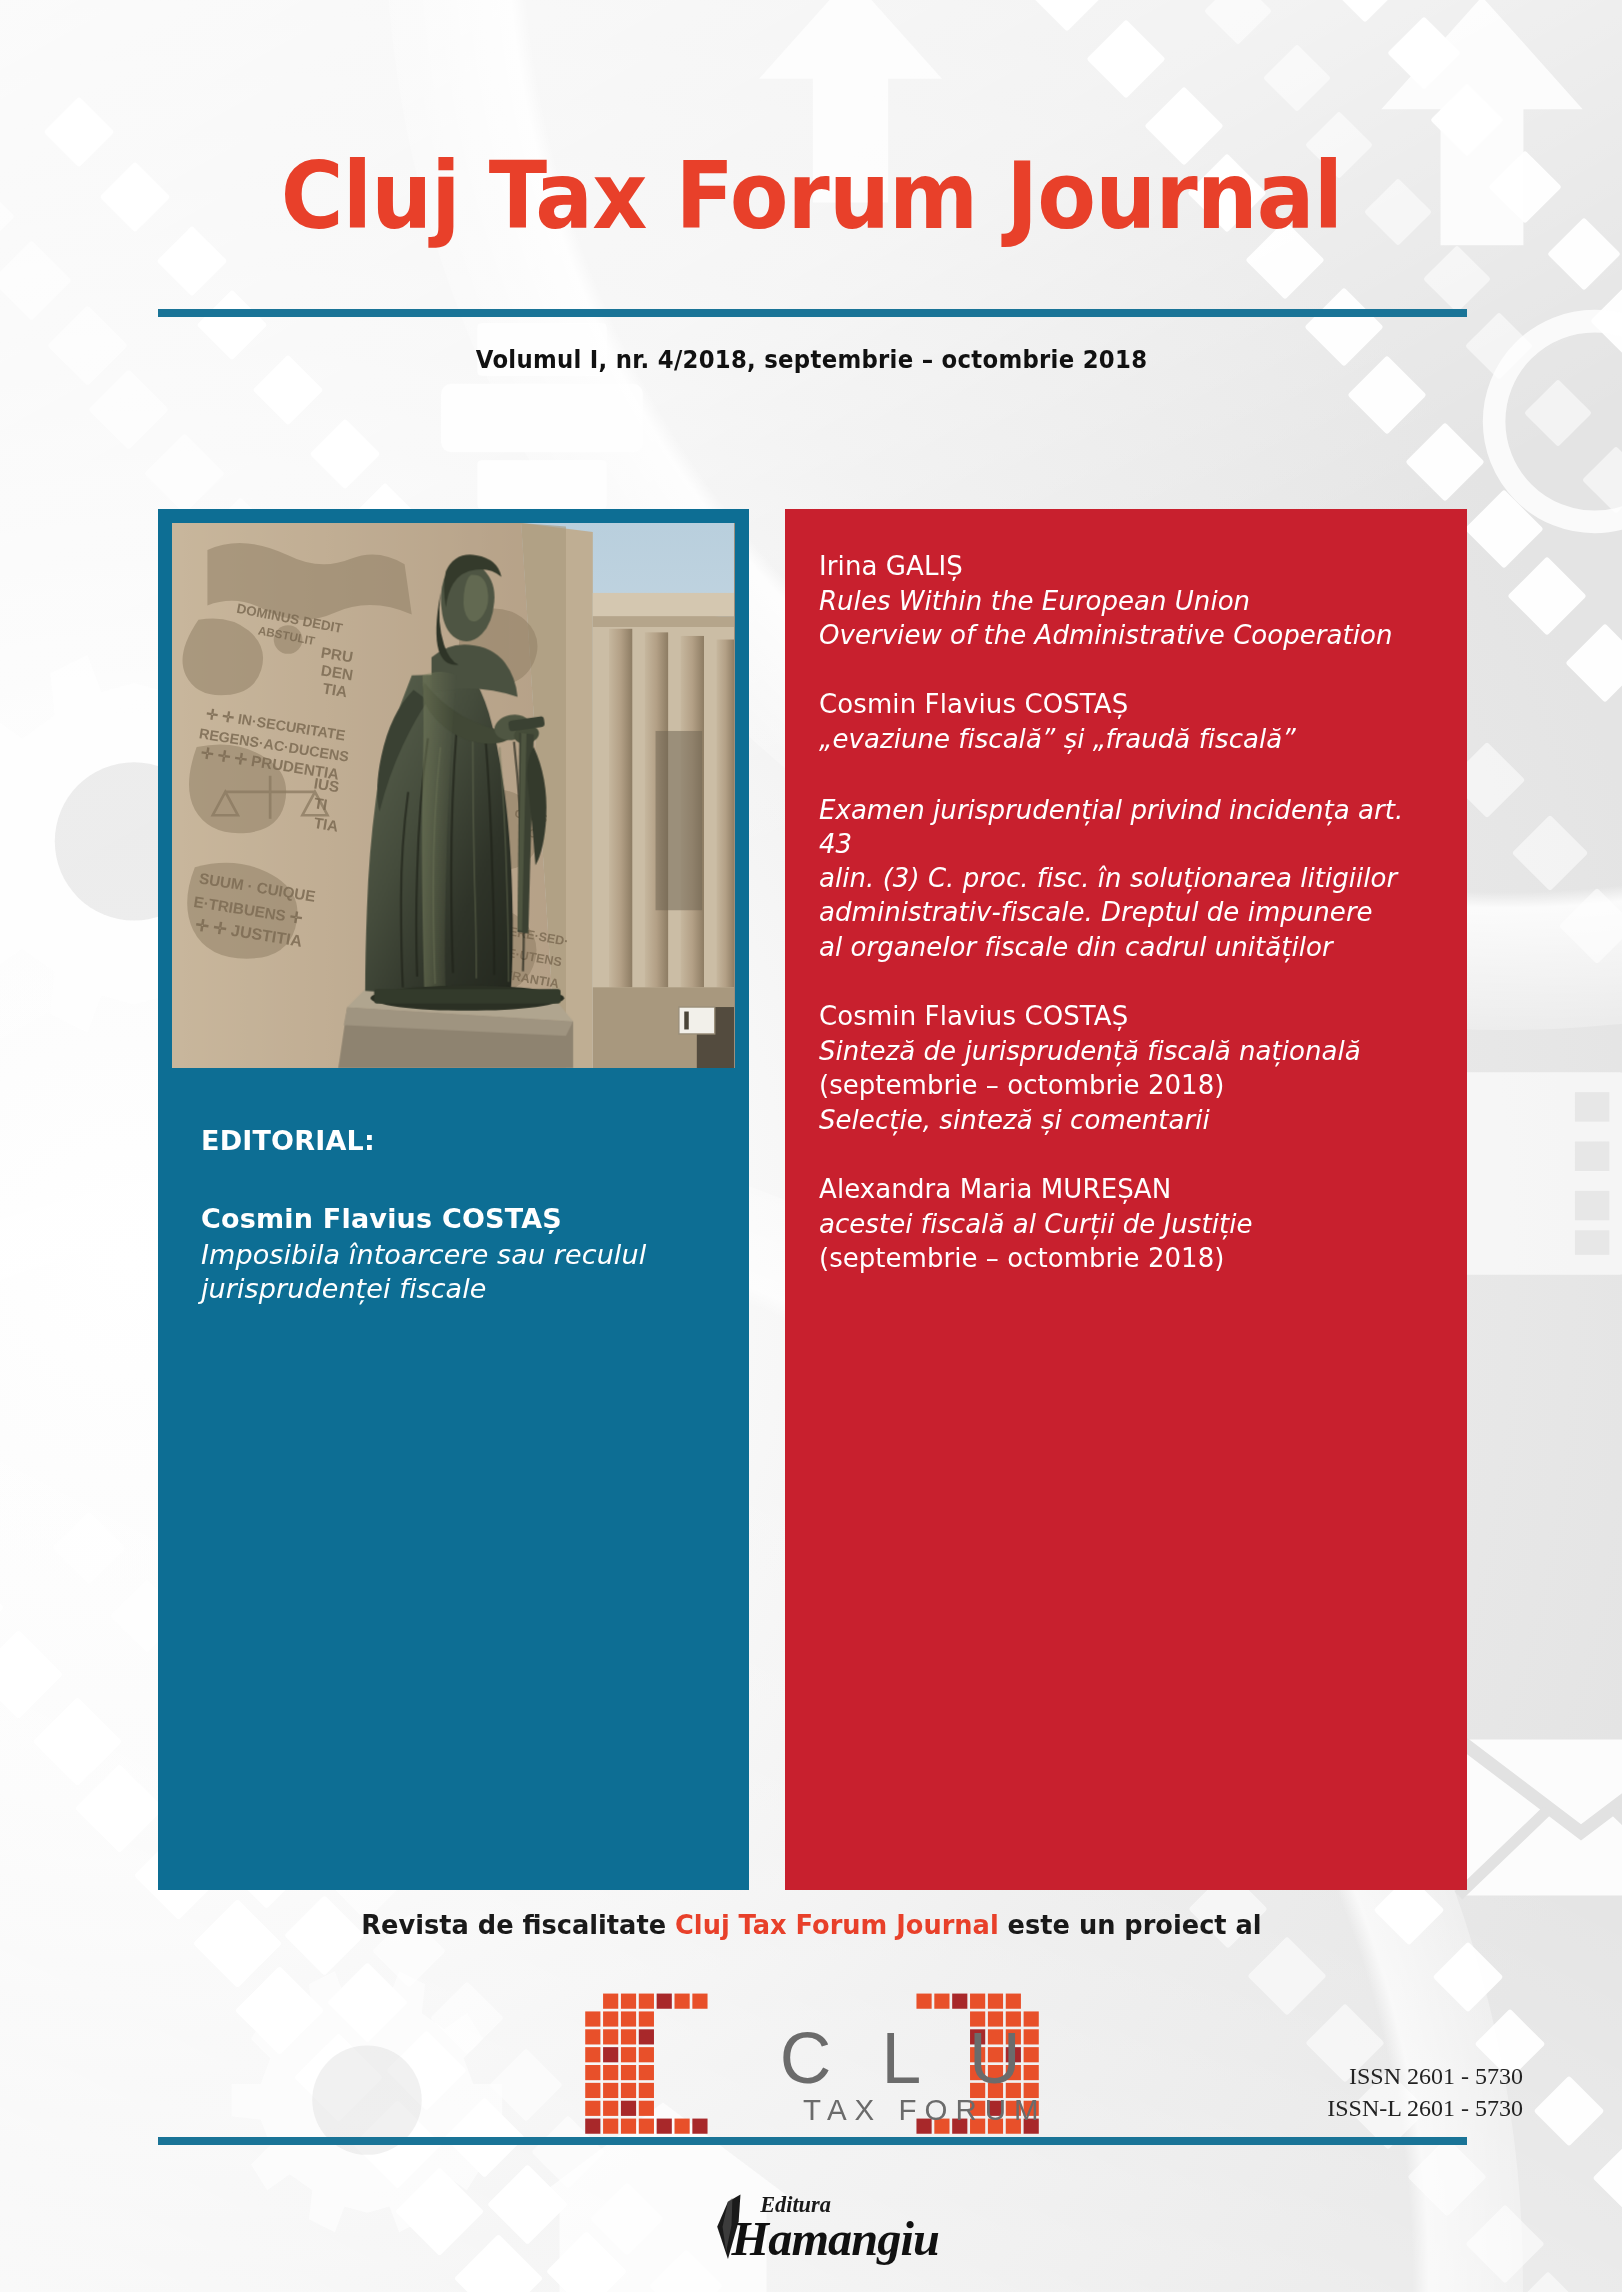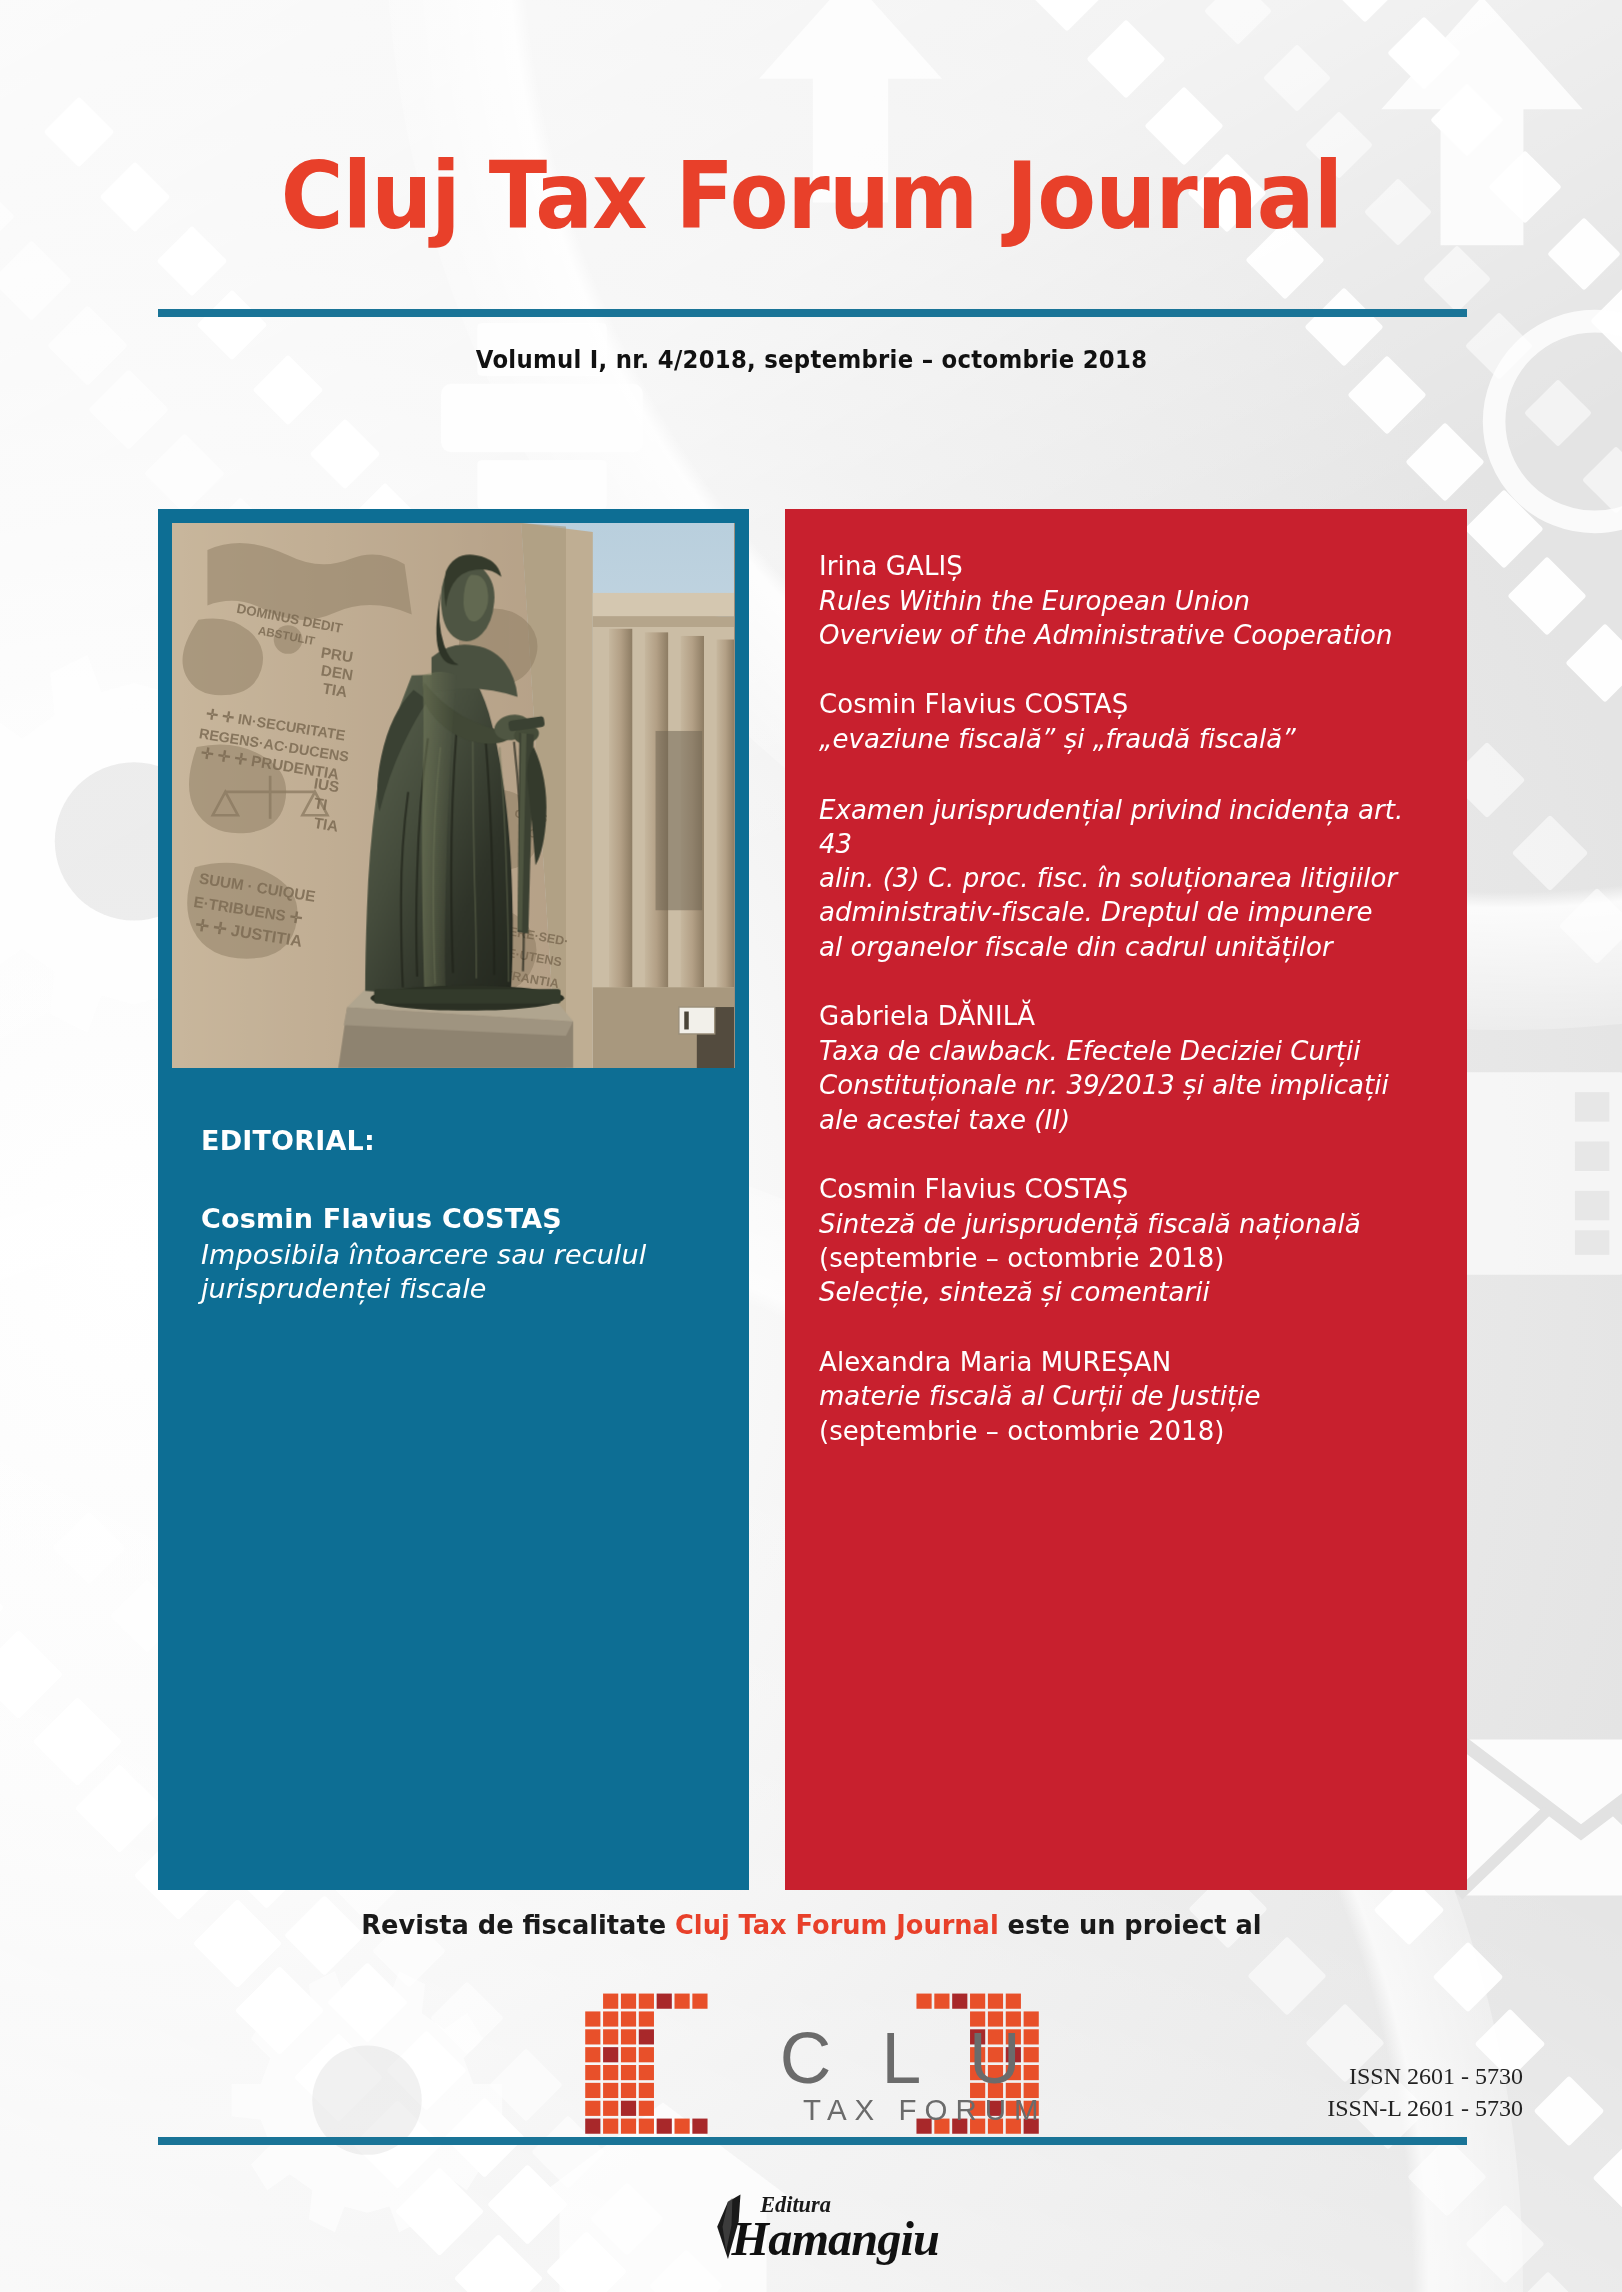--- a/index.html
+++ b/index.html
@@ -598,34 +598,28 @@
         <div class="toc-author">Cosmin Flavius COSTAȘ</div>
         <div class="toc-title">„evaziune fiscală” și „fraudă fiscală”</div>
       </div>
       <div class="toc-entry">
         <div class="toc-title">Examen jurisprudențial privind incidența art. 43</div>
         <div class="toc-title">alin. (3) C. proc. fisc. în soluționarea litigiilor</div>
         <div class="toc-title">administrativ-fiscale. Dreptul de impunere</div>
         <div class="toc-title">al organelor fiscale din cadrul unităților</div>
       </div>
       <div class="toc-entry">
-        <div class="toc-author">Gabriela DĂNILĂ</div>
-        <div class="toc-title">Taxa de clawback. Efectele Deciziei Curții</div>
-        <div class="toc-title">Constituționale nr. 39/2013 și alte implicații</div>
-        <div class="toc-title">ale acestei taxe (II)</div>
-      </div>
-      <div class="toc-entry">
         <div class="toc-author">Cosmin Flavius COSTAȘ</div>
         <div class="toc-title">Sinteză de jurisprudență fiscală națională</div>
         <div class="toc-title upright">(septembrie – octombrie 2018)</div>
         <div class="toc-title">Selecție, sinteză și comentarii</div>
       </div>
       <div class="toc-entry">
         <div class="toc-author">Alexandra Maria MUREȘAN</div>
-        <div class="toc-title">materie fiscală al Curții de Justiție</div>
+        <div class="toc-title">acestei fiscală al Curții de Justiție</div>
         <div class="toc-title upright">(septembrie – octombrie 2018)</div>
       </div>
     </div>
 
   <div class="tagline">
     <span>Revista de fiscalitate </span><span class="hl">Cluj Tax Forum Journal</span><span> este un proiect al</span>
   </div>
 
   <div class="logo-wrap">
     <svg width="466" height="150" viewBox="0 0 520 168">

